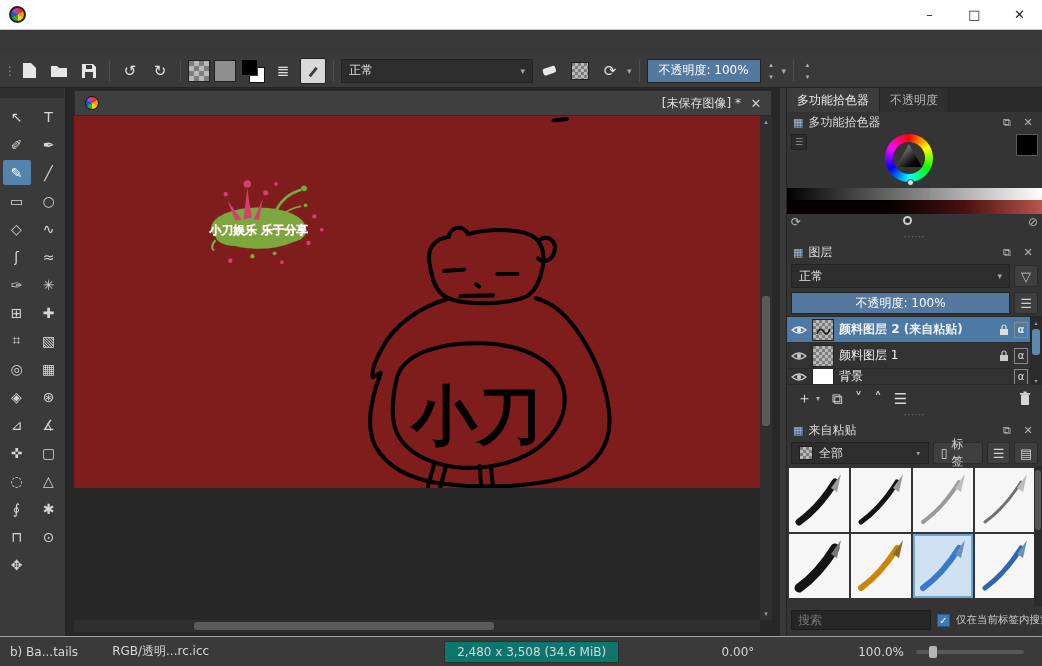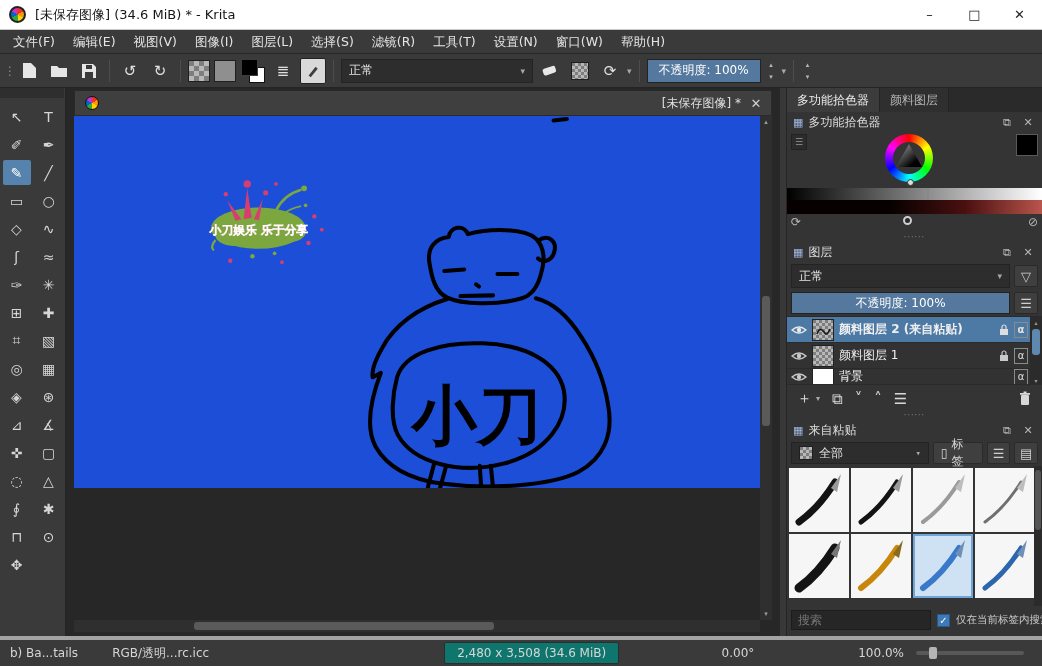--- a/index.html
+++ b/index.html
@@ -46,21 +46,21 @@
   .tools { display:grid; grid-template-columns:28px 28px; justify-content:center; gap:3px 4px; }
   .tool { width:28px; height:25px; display:flex; align-items:center; justify-content:center; color:#d6d6d6; font-size:14px; border-radius:2px; }
   .tool.selected { background:#5683ad; color:#fff; }
   
   .mdi { position:absolute; left:66px; top:88px; width:714px; bottom:30px; background:#272727; }
   .doc-tabbar { position:absolute; left:8px; top:2px; width:698px; height:26px; background:#3f3f3f; display:flex; align-items:center; color:#dedede; font-size:12px; border:1px solid #2a2a2a; }
   .doc-icon { width:14px; height:14px; border-radius:50%; margin-left:10px;
     background:conic-gradient(#e33 0 60deg,#f90 0 120deg,#ffd400 0 180deg,#3a3 0 240deg,#06c 0 300deg,#c3c 0 360deg); border:1px solid #111; }
   .doc-title { flex:1; text-align:right; }
   .doc-close { width:30px; text-align:center; color:#cfcfcf; font-size:13px; }
-  .canvas { position:absolute; left:8px; top:28px; width:686px; height:372px; background:#1d4ed8; }
+  .canvas { position:absolute; left:8px; top:28px; width:686px; height:372px; background:#7f1d1d; }
   .canvas svg { display:block; width:100%; height:100%; }
   .vscroll { position:absolute; left:694px; top:28px; width:12px; height:504px; background:#2f2f2f; }
   .vscroll .arr { height:12px; display:flex; align-items:center; justify-content:center; font-size:7px; color:#9a9a9a; }
   .vscroll .thumb { position:absolute; left:2px; top:180px; width:8px; height:130px; background:#5a5a5a; border-radius:3px; }
   .vscroll .arr.bot { position:absolute; bottom:0; left:0; right:0; }
   .hscroll { position:absolute; left:8px; top:532px; width:686px; height:12px; background:#2f2f2f; }
   .hscroll .thumb { position:absolute; top:2px; left:120px; width:300px; height:8px; background:#5a5a5a; border-radius:3px; }
   
   .rightpanel { position:absolute; left:786px; top:88px; width:256px; bottom:30px; background:#343434; border-left:1px solid #242424; display:flex; flex-direction:column;justify-content:space-between; }
   .dock-tabs { height:24px; background:#2a2a2a; display:flex; flex:none; }
@@ -115,59 +115,45 @@
   .pcell.selected { outline:2px solid #6fa6d8; outline-offset:-2px; background:#cfe2f4; }
   .c0,.c1,.c4 { color:#141414; } .c2 { color:#9a9a9a; } .c3 { color:#6f6f6f; }
   .c5 { color:#c8860a; } .c6 { color:#3a79c9; } .c7 { color:#2e66ad; }
   .pscroll { position:absolute; right:0; top:0; bottom:0; width:8px; background:#2b2b2b; }
   .pscroll .thumb { position:absolute; left:1px; top:4px; width:6px; height:60px; background:#555; border-radius:3px; }
   .psearch { flex:none; display:flex; align-items:center; gap:6px; padding:4px 4px 6px 4px; }
   .psearch input { width:140px; height:20px; background:#262626; border:1px solid #1c1c1c; color:#cfcfcf; font-size:12px; padding:0 6px; font-family:"DejaVu Sans",sans-serif; }
   .cbx { width:13px; height:13px; background:#3d7ab8; border:1px solid #2a5a8c; color:#fff; font-size:10px; line-height:12px; text-align:center; flex:none; }
   .cbx-label { font-size:10.5px; color:#cccccc; white-space:nowrap; }
   
-  .statusbar { position:absolute; left:0; right:0; bottom:0; height:30px; background:#3a3a3a; border-top:4px solid #a3a3a3; display:flex; align-items:center; font-size:12px; color:#d6d6d6; padding:0 8px; }
+  .statusbar { position:absolute; left:0; right:0; bottom:0; height:30px; background:#3a3a3a; border-top:1px solid #a3a3a3; display:flex; align-items:center; font-size:12px; color:#d6d6d6; padding:0 8px; }
   .sb-brush { margin-left:2px; }
   .sb-profile { margin-left:34px; }
   .sb-sp1 { flex:1.4; } .sb-sp2 { flex:0.55; } .sb-sp3 { flex:0.5; }
   .sb-dims { background:#0f766e; border:1px solid #2d2d2d; padding:3px 12px; border-radius:2px; }
   .sb-angle { margin:0 10px; }
   .sb-zoomv { margin:0 12px 0 10px; }
   .zslider { position:relative; width:108px; height:4px; background:#585858; border-radius:2px; margin-right:10px; }
   .zslider .zthumb { position:absolute; left:12%; top:-4px; width:8px; height:12px; background:#b5b5b5; border-radius:2px; }
   svg.icon { display:block; }
 </style>
 </head>
 <body>
 
 <div class="app">
 
   <div class="titlebar">
     <div class="app-icon"></div>
-    <span class="title-text">[未保存图像] (34.6 MiB) * - Krita</span>
     <div class="win-btns">
       <div class="win-btn">–</div>
       <div class="win-btn">□</div>
       <div class="win-btn">✕</div>
     </div>
   </div>
 
-  <div class="menubar">
-    <span class="menu-item">文件(F)</span>
-    <span class="menu-item">编辑(E)</span>
-    <span class="menu-item">视图(V)</span>
-    <span class="menu-item">图像(I)</span>
-    <span class="menu-item">图层(L)</span>
-    <span class="menu-item">选择(S)</span>
-    <span class="menu-item">滤镜(R)</span>
-    <span class="menu-item">工具(T)</span>
-    <span class="menu-item">设置(N)</span>
-    <span class="menu-item">窗口(W)</span>
-    <span class="menu-item">帮助(H)</span>
-  </div>
 
   <div class="toolbar">
     <span class="grip">⋮</span>
     <div class="tbtn">
       <svg class="icon" width="15" height="17" viewBox="0 0 15 17">
           <path d="M1 1 h8 l5 5 v10 h-13 Z" fill="#e6e6e6"></path>
         </svg>
     </div>
     <div class="tbtn">
       <svg class="icon" width="18" height="14" viewBox="0 0 18 14">
@@ -327,21 +313,21 @@
       <div class="arr bot">▾</div>
     </div>
     <div class="hscroll">
       <div class="thumb"></div>
     </div>
   </div>
 
   <div class="rightpanel">
     <div class="dock-tabs">
       <div class="dock-tab active">多功能拾色器</div>
-      <div class="dock-tab">颜料图层</div>
+      <div class="dock-tab">不透明度</div>
     </div>
 
     <div class="dock-head">
       <span class="dicon">▦</span>
       <span>多功能拾色器</span>
       <span class="hspacer"></span>
       <span class="hbtn">⧉</span>
       <span class="hbtn">✕</span>
     </div>
     <div class="as-body">

